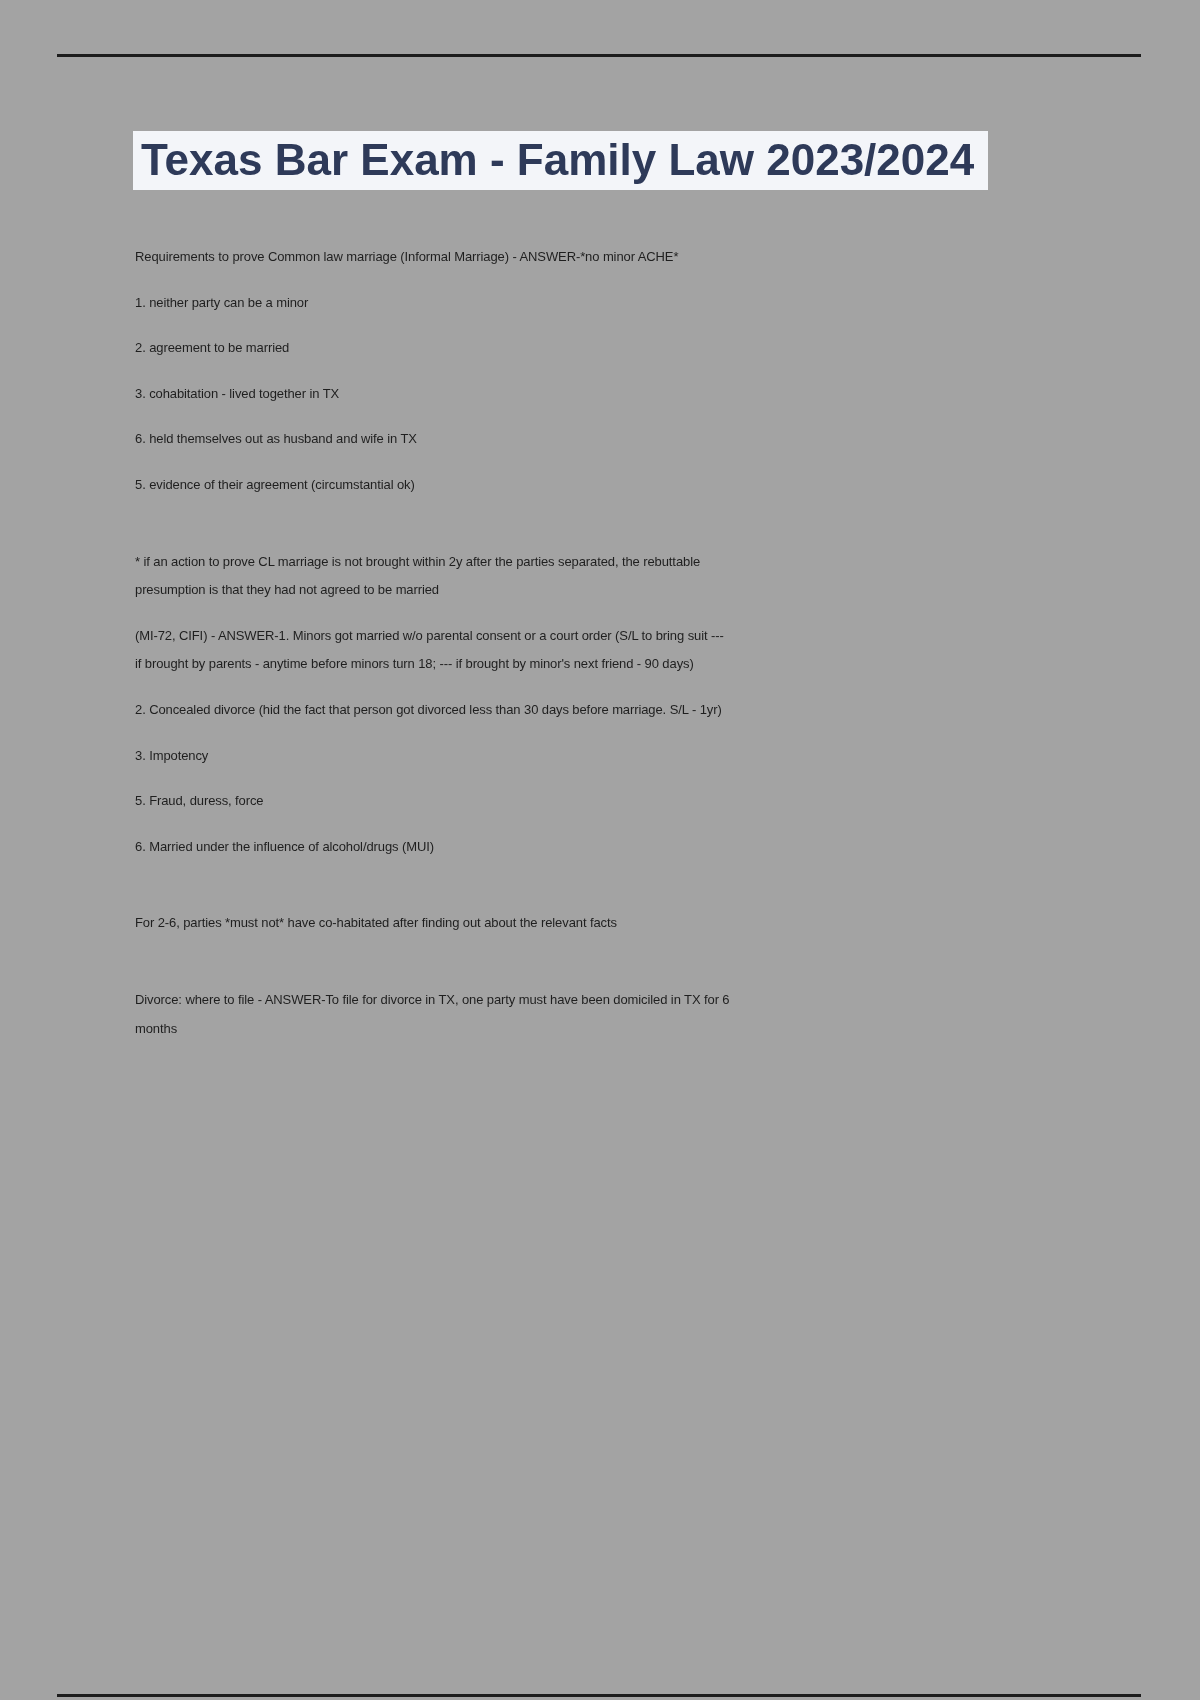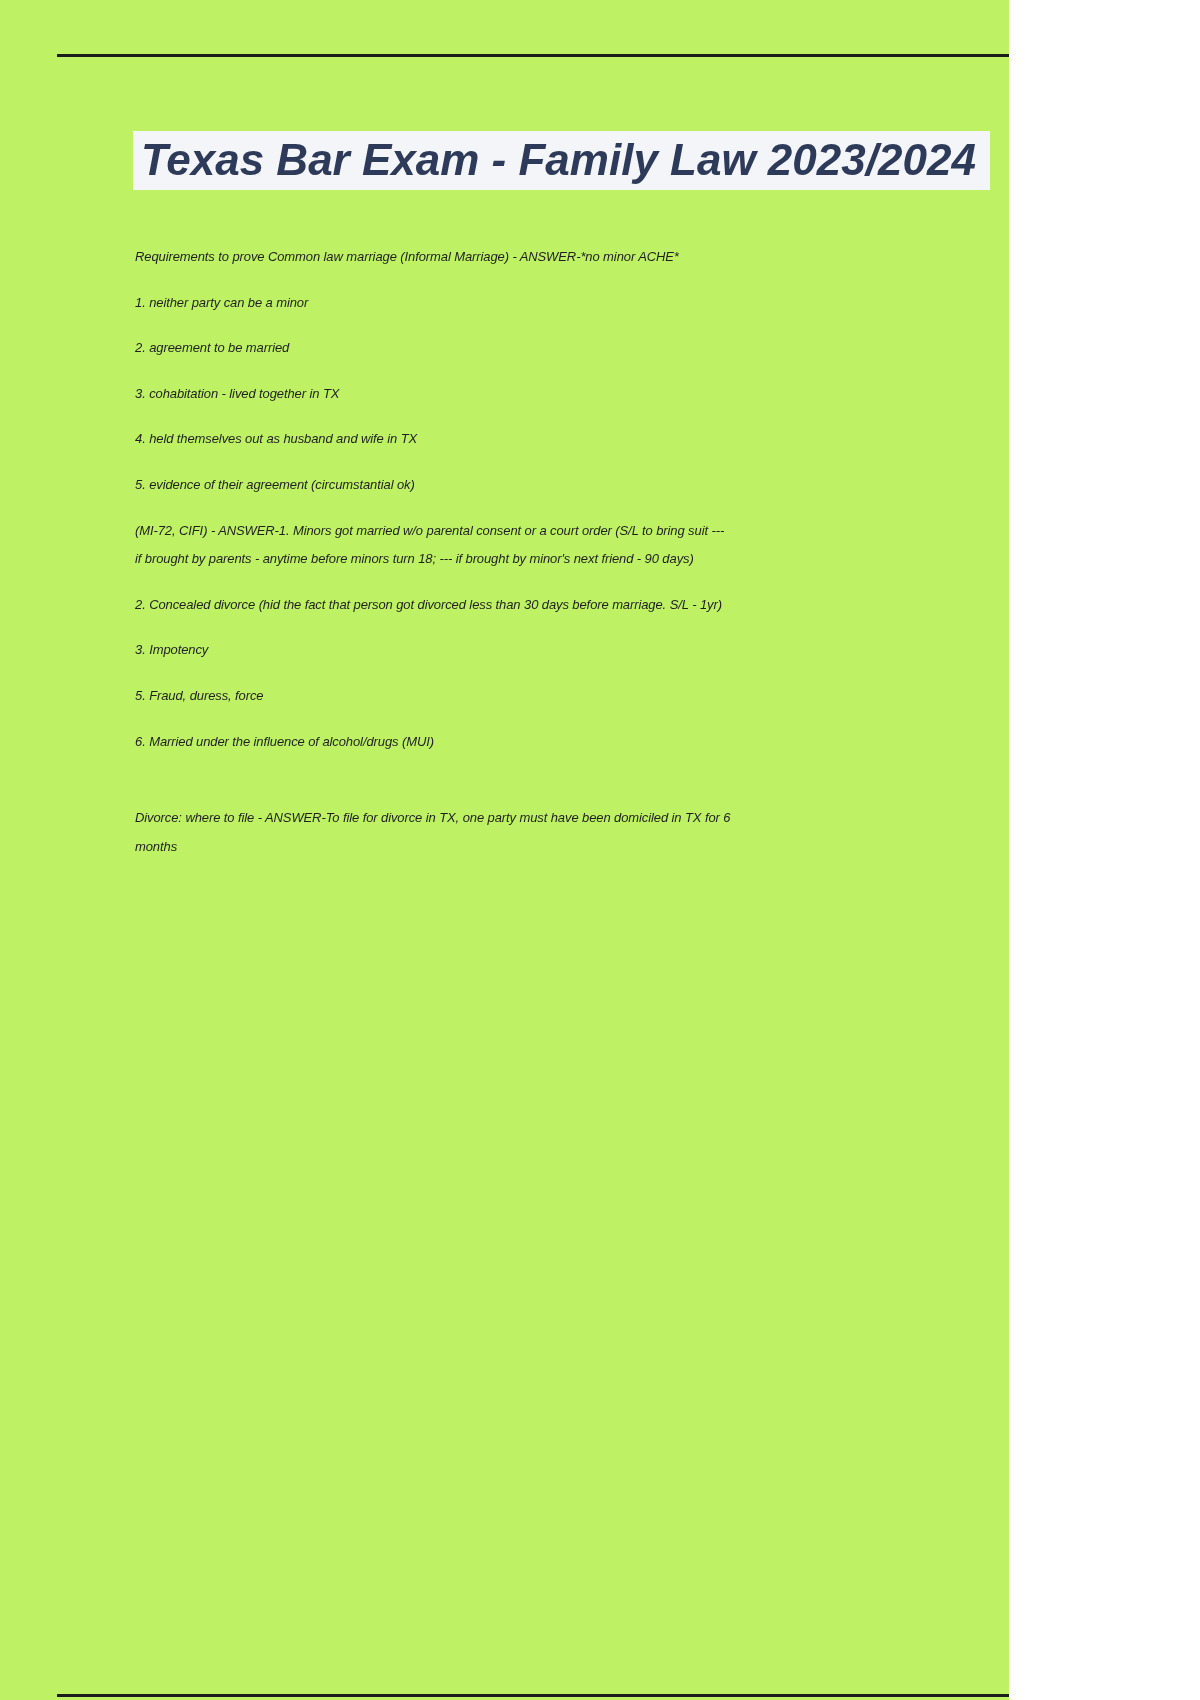--- a/index.html
+++ b/index.html
@@ -1,23 +1,22 @@
 <!DOCTYPE html>
 <html><head>
 <meta charset="utf-8">
 <style>
   html, body { margin: 0; padding: 0; background: #ffffff; }
   #page {
     position: relative;
-    width: 1009px;
+    width: 1200px;
     height: 1700px;
-    background: #bef264;
+    background: #a3a3a3;
     overflow: hidden;
     font-family: "Liberation Sans", sans-serif;
-    font-style: italic;
   }
   .rule {
     position: absolute;
     left: 57px;
     width: 1084px;
     height: 3px;
     background: #1c1c1c;
   }
   #top-rule { top: 54px; }
   #bottom-rule { top: 1694px; }
@@ -56,25 +55,28 @@
 <body>
 
 <div id="page">
   <div id="top-rule" class="rule"></div>
   <h1 id="page-title">Texas Bar Exam - Family Law 2023/2024</h1>
   <main id="doc-body">
       <p class="para">Requirements to prove Common law marriage (Informal Marriage) - ANSWER-*no minor ACHE*</p>
       <p class="para">1. neither party can be a minor</p>
       <p class="para">2. agreement to be married</p>
       <p class="para">3. cohabitation - lived together in TX</p>
-      <p class="para">4. held themselves out as husband and wife in TX</p>
+      <p class="para">6. held themselves out as husband and wife in TX</p>
       <p class="para">5. evidence of their agreement (circumstantial ok)</p>
+      <p class="para gap">* if an action to prove CL marriage is not brought within 2y after the parties separated, the rebuttable
+presumption is that they had not agreed to be married</p>
       <p class="para">(MI-72, CIFI) - ANSWER-1. Minors got married w/o parental consent or a court order (S/L to bring suit ---
 if brought by parents - anytime before minors turn 18; --- if brought by minor's next friend - 90 days)</p>
       <p class="para">2. Concealed divorce (hid the fact that person got divorced less than 30 days before marriage. S/L - 1yr)</p>
       <p class="para">3. Impotency</p>
       <p class="para">5. Fraud, duress, force</p>
       <p class="para">6. Married under the influence of alcohol/drugs (MUI)</p>
+      <p class="para gap">For 2-6, parties *must not* have co-habitated after finding out about the relevant facts</p>
       <p class="para gap">Divorce: where to file - ANSWER-To file for divorce in TX, one party must have been domiciled in TX for 6
 months</p>
     </main>
   <div id="bottom-rule" class="rule"></div>
 </div>
 
 </body></html>

